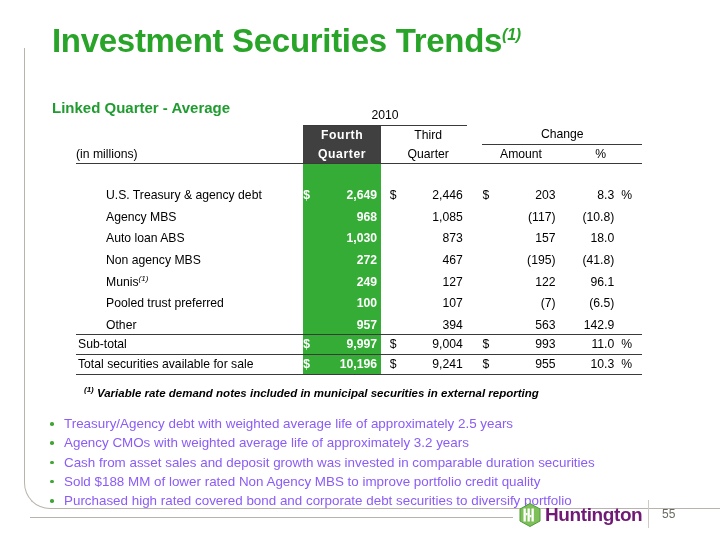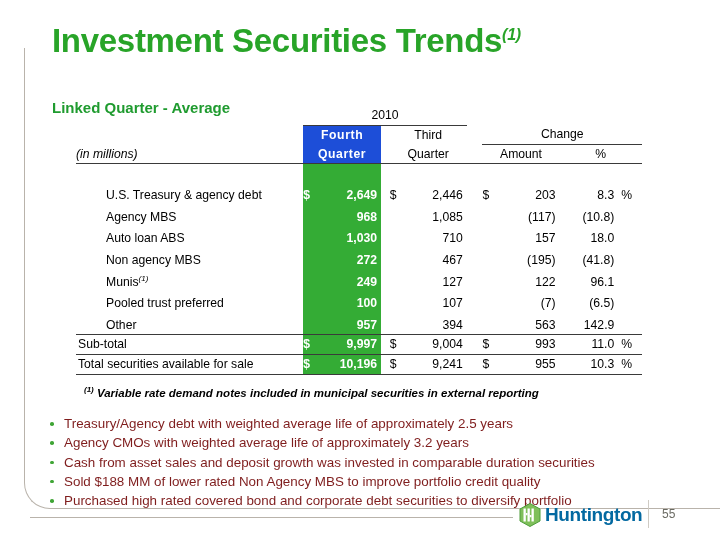--- a/index.html
+++ b/index.html
@@ -41,54 +41,54 @@
   .c-num{width:62px;text-align:right;padding-right:4px !important;margin-top:16px;}
   .c-gapA{width:10px;}
   .c-gapB{width:18px;}
   .c-pct{width:58px;text-align:right;padding-right:2px !important;}
   .c-pctsym{width:22px;text-align:left;padding-left:5px !important;}
 
   .green-bg{background:#34AC35;color:#ffffff;font-weight:bold;}
 
   .hdr-yr{text-align:center;font-size:12.2px;}
   .hdr{text-align:center;font-size:12.2px;}
-  .hdr-green{background:#1d4ed8;color:#fff;font-weight:bold;text-align:center;letter-spacing:.6px;}
+  .hdr-green{background:#404040;color:#fff;font-weight:bold;text-align:center;letter-spacing:.6px;}
 
   .ul-thin{border-bottom:1px solid #3a3a3a;}
   .ul-top{border-top:1px solid #3a3a3a;}
 
   .indent1{padding-left:30px !important;}
   .indent2{padding-left:58px !important;}
   .sup-note{font-size:8px;vertical-align:super;font-style:italic;}
 
   .spacer-row td{height:5px;line-height:5px;}
 
   .footnote{
     position:absolute;left:84px;top:385px;
     font-size:11.5px;font-style:italic;color:#000;font-weight:bold;
   }
   .footnote .fn-sup{font-size:8px;vertical-align:super;}
 
   
   .bullets{position:absolute;left:46px;top:414px;width:600px;}
-  .bullet{position:relative;padding-left:18px;font-size:13.4px;color:#7f1d1d;line-height:19.3px;}
+  .bullet{position:relative;padding-left:18px;font-size:13.4px;color:#8b5cf6;line-height:19.3px;}
   .bullet:before{
     content:"";position:absolute;left:4px;top:8px;width:3.6px;height:3.6px;
     background:#3FA535;border-radius:50%;
   }
 
   
   .foot-rule{
     position:absolute;left:30px;top:517px;width:483px;height:1px;background:#b9b3ab;
   }
   .logo{
     position:absolute;left:519px;top:503px;display:flex;align-items:center;gap:4px;
   }
   .logo-mark{width:22px;height:24px;display:block;}
-  .logo-word{font-size:19px;font-weight:bold;color:#0369a1;letter-spacing:-0.4px;}
+  .logo-word{font-size:19px;font-weight:bold;color:#701a75;letter-spacing:-0.4px;}
   .pg-sep{position:absolute;left:648px;top:500px;width:1px;height:28px;background:#cfcbc4;}
   .pg-num{position:absolute;left:662px;top:507px;font-size:12px;color:#6b6b63;}
 </style>
 </head>
 <body>
 
 <div class="slide">
 
   <div class="frame"></div>
 
@@ -125,21 +125,21 @@
       <tr>
         <td></td>
         <td class="hdr-green" colspan="2">Fourth</td>
         <td></td>
         <td class="hdr" colspan="2">Third</td>
         <td></td>
         <td class="hdr ul-thin" colspan="4">Change</td>
       </tr>
 
       <tr class="ul-thin">
-        <td style="font-style:italic;">(in millions)</td>
+        <td style="">(in millions)</td>
         <td class="hdr-green" colspan="2">Quarter</td>
         <td></td>
         <td class="hdr" colspan="2">Quarter</td>
         <td></td>
         <td class="hdr" colspan="2">Amount</td>
         <td class="hdr" colspan="2">%</td>
       </tr>
 
       <tr class="spacer-row">
         <td></td>
@@ -175,21 +175,21 @@
         <td class="c-pct">(10.8)</td>
         <td class="c-pctsym"></td>
       </tr>
 
       <tr>
         <td class="c-label indent1"><span>Auto loan ABS</span><span class="sup-note"></span></td>
         <td class="green-bg"></td>
         <td class="green-bg c-num">1,030</td>
         <td></td>
         <td></td>
-        <td class="c-num">710</td>
+        <td class="c-num">873</td>
         <td></td>
         <td></td>
         <td class="c-num">157</td>
         <td class="c-pct">18.0</td>
         <td class="c-pctsym"></td>
       </tr>
 
       <tr>
         <td class="c-label indent1"><span>Non agency MBS</span><span class="sup-note"></span></td>
         <td class="green-bg"></td>

